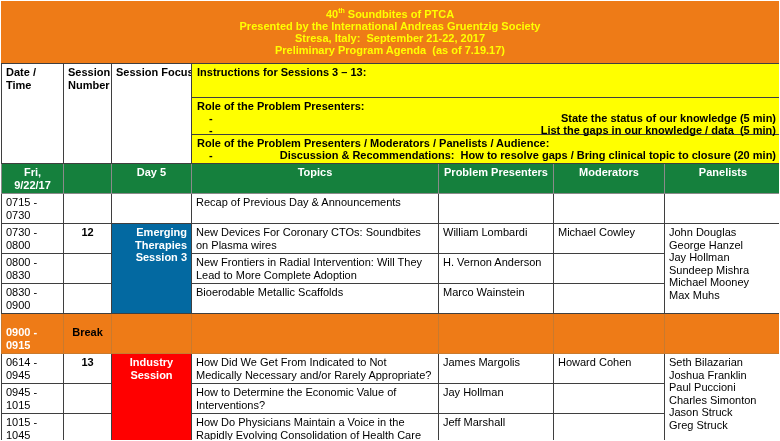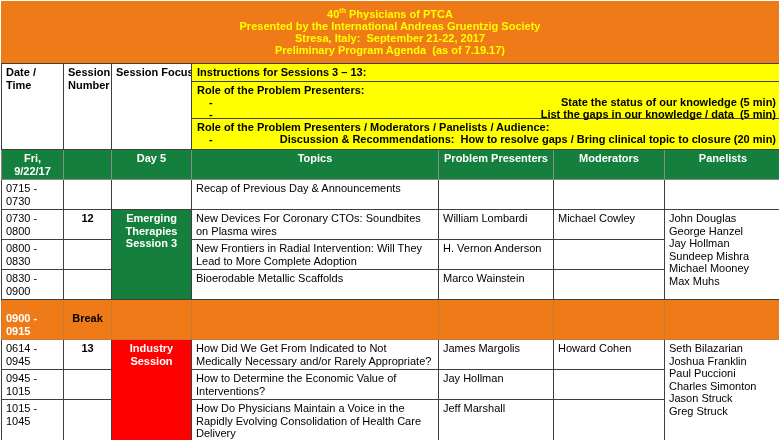--- a/index.html
+++ b/index.html
@@ -28,50 +28,50 @@
   td { border: 1px solid #3f3f3f; vertical-align: top; padding: 2px 4px; overflow: hidden; }
   .pre { white-space: pre-wrap; }
   .center { text-align: center; }
 
   
   .colhdr { font-weight: bold; vertical-align: top; }
   .nowrap { white-space: nowrap; }
 
   
   td.instr { background: #FFFF00; padding: 0; font-weight: bold; }
-  .instr-sec1 { height: 18px; border-bottom: 1px solid #3f3f3f; padding: 2px 5px; }
+  .instr-sec1 { height: 34px; border-bottom: 1px solid #3f3f3f; padding: 2px 5px; }
   .instr-sec2 { height: 37px; border-bottom: 1px solid #3f3f3f; padding: 2px 5px 0 5px; }
   .instr-sec3 { height: 28px; padding: 2px 5px 0 5px; }
   .bullet { display: flex; line-height: 12px; }
   .bullet .dash { flex: 0 0 26px; padding-left: 12px; }
   .bullet .btxt { flex: 1; white-space: pre-wrap; text-align: right; }
   .instr-sec1, .role-title { line-height: 12px; }
 
   
   tr.row-gray td { background: #15803d; color: #fff; font-weight: bold; border-color: #8a8a8a; }
 
   
   tr.row-break td { background: #EE7B17; border-color: #c97a2e; font-weight: bold; padding-top: 12px; }
   tr.row-break td.time { color: #fff; }
   tr.row-break td.blabel { color: #000; text-align: center; }
 
   
-  td.focus-purple { background: #15803d; color: #fff; font-weight: bold; text-align: center; }
+  td.focus-purple { background: #0369a1; color: #fff; font-weight: bold; text-align: right; }
   td.focus-red    { background: #FF0000; color: #fff; font-weight: bold; text-align: center; }
 
   td.num { text-align: center; font-weight: bold; }
   .pl-line { line-height: 12.6px; }
 </style>
 </head>
 <body>
 
 <div class="page">
 
   <div class="banner">
-    <div><span>40</span><sup>th</sup><span class="pre"> Physicians of PTCA</span></div>
+    <div><span>40</span><sup>th</sup><span class="pre"> Soundbites of PTCA</span></div>
     <div class="pre">Presented by the International Andreas Gruentzig Society</div>
     <div class="pre">Stresa, Italy:  September 21-22, 2017</div>
     <div class="pre">Preliminary Program Agenda  (as of 7.19.17)</div>
   </div>
 
   <table class="agenda">
     <colgroup>
       <col style="width:62px">
         <col style="width:48px">
         <col style="width:80px">

